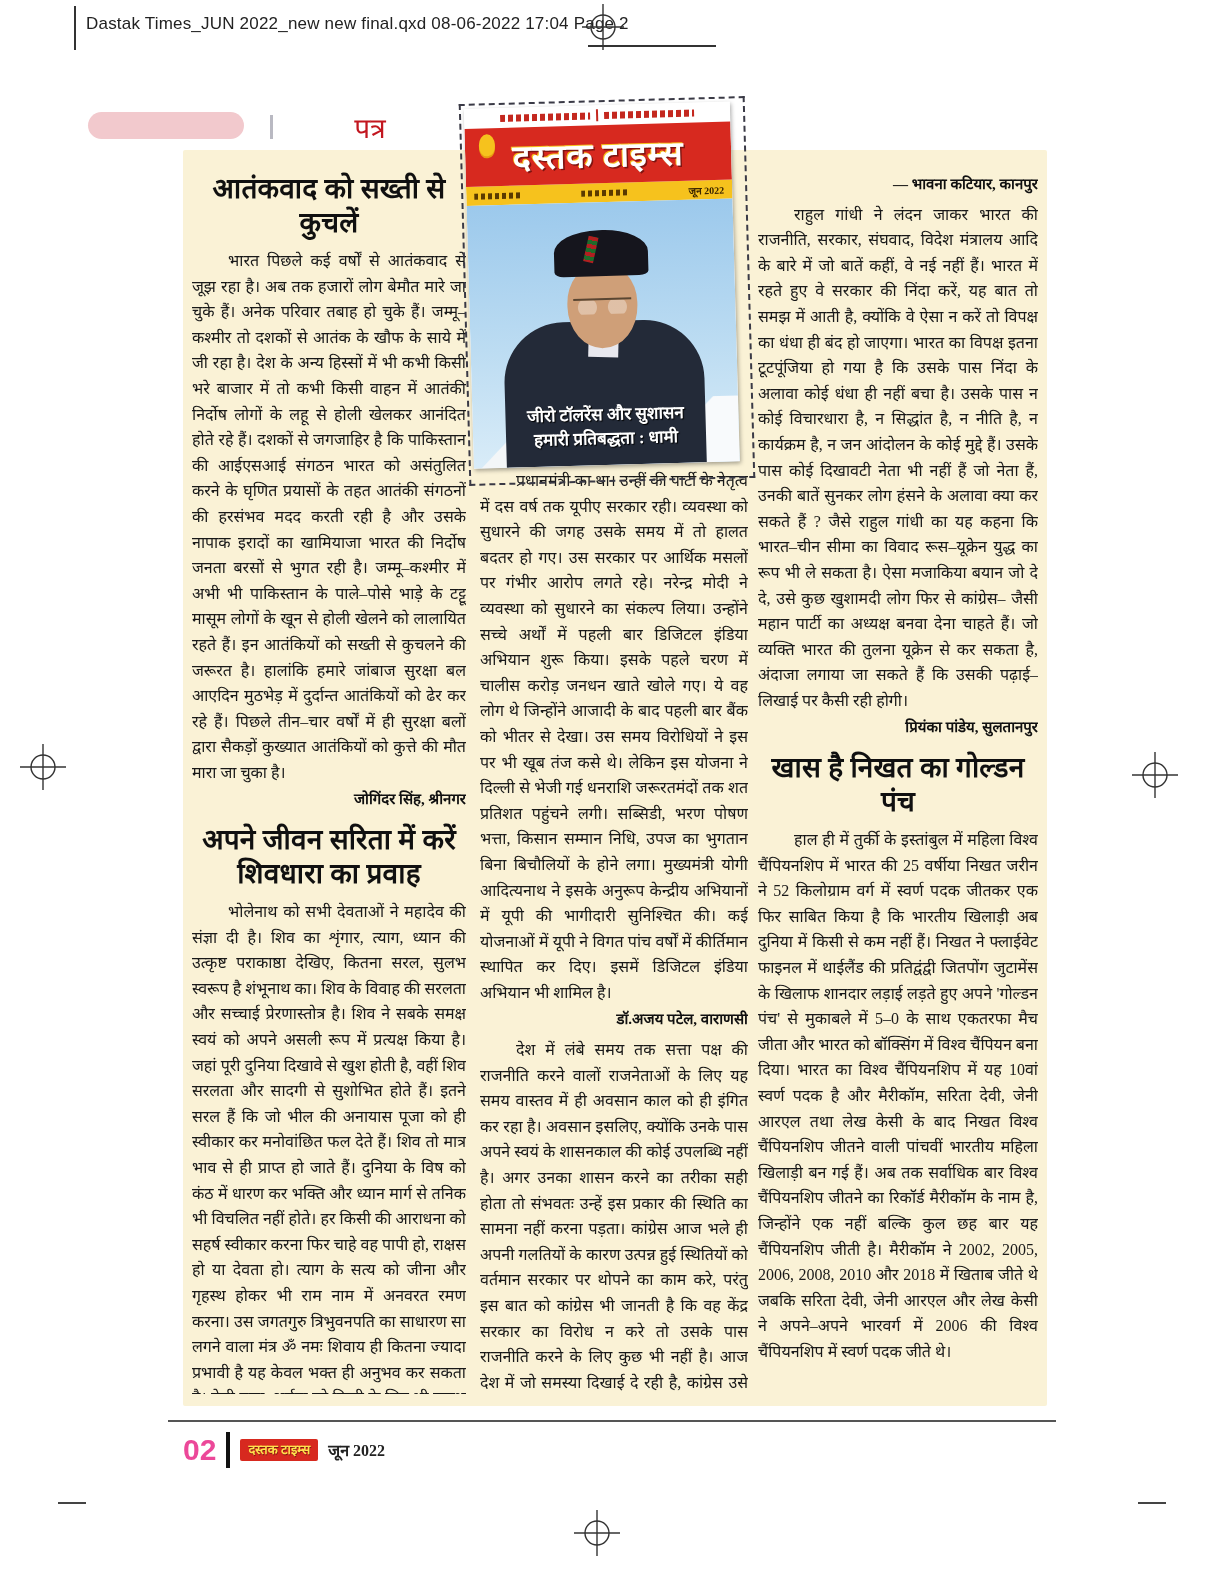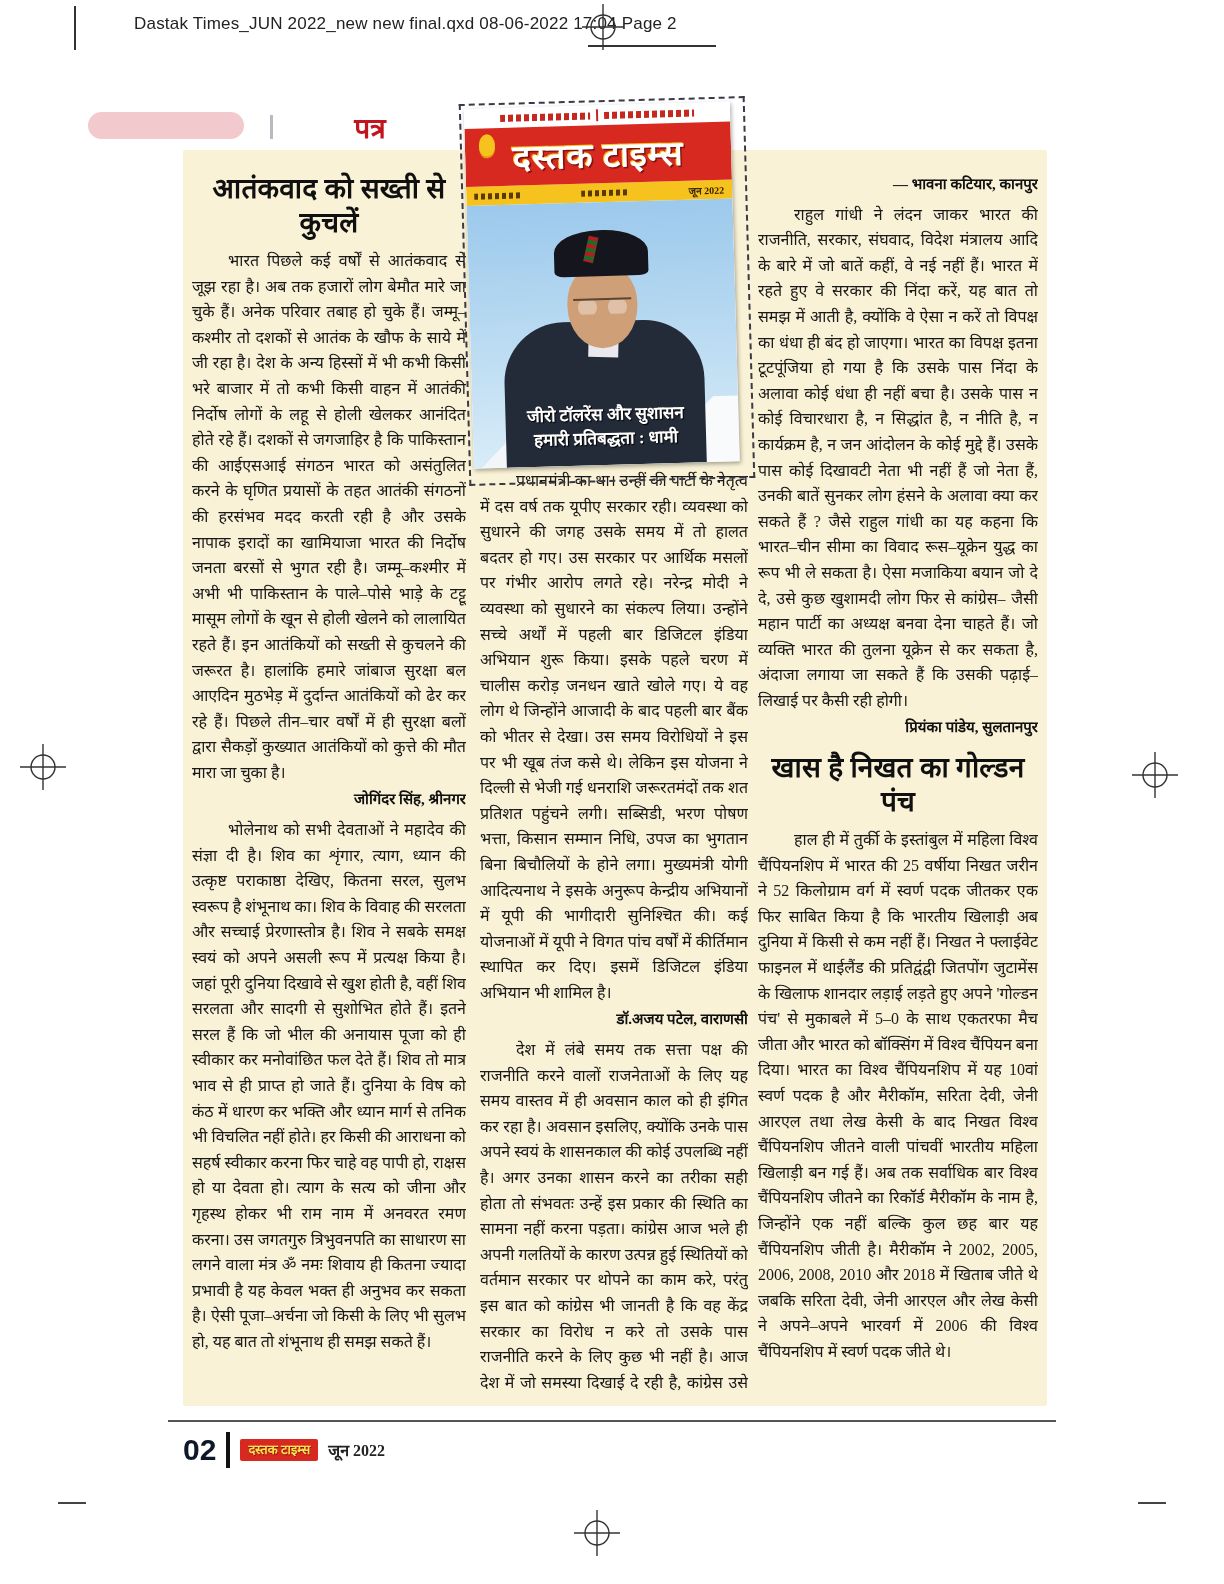--- a/index.html
+++ b/index.html
@@ -4,38 +4,38 @@
 <style>
   html,body{margin:0;padding:0;}
   body{
     width:1224px;height:1584px;position:relative;background:#ffffff;
     font-family:"Liberation Serif","DejaVu Serif",serif;color:#1c1c1c;
     overflow:hidden;
   }
   
   .print-header{
     position:absolute;left:86px;top:14px;font-family:"Liberation Sans","DejaVu Sans",sans-serif;
-    font-size:17px;color:#222;white-space:nowrap;letter-spacing:.2px;margin-left:48px;
+    font-size:17px;color:#222;white-space:nowrap;letter-spacing:.2px;
   }
   .slug-vline{position:absolute;left:74px;top:6px;width:2px;height:44px;background:#333;}
   .page-underline{position:absolute;left:588px;top:45px;width:128px;height:2px;background:#333;}
   .regmark{position:absolute;}
   .regmark svg{display:block;}
   .corner-tick{position:absolute;background:#444;}
   
   .cream{
     position:absolute;left:183px;top:150px;width:864px;height:1256px;
     background:#faf2d6;border-radius:2px;
   }
   
   .pink-pill{position:absolute;left:88px;top:112px;width:156px;height:27px;border-radius:14px;background:#f2c9cd;}
   .grey-tick{position:absolute;left:270px;top:115px;width:3px;height:24px;background:#b9b9c2;}
   .section-label{
     position:absolute;left:330px;top:108px;width:80px;text-align:center;
-    font-size:28px;font-weight:bold;color:#c2161f;
+    font-size:28px;font-weight:normal;color:#c2161f;
   }
   
   .col{
     position:absolute;overflow:hidden;text-align:justify;
     font-size:16px;line-height:25.6px;color:#181818;
   }
   .col1{left:192px;top:162px;width:274px;height:1232px;}
   .col2{left:480px;top:468px;width:268px;height:926px;}
   .col3{left:758px;top:170px;width:280px;height:1224px;}
   .lh{
@@ -81,21 +81,21 @@
       radial-gradient(circle at 44px 7px, rgba(255,255,255,.35) 9px, transparent 10px);}
   .cap{position:absolute;left:86px;top:28px;width:94px;height:46px;border-radius:48% 48% 10% 10%;background:#15151d;}
   .cap-band{position:absolute;left:118px;top:34px;width:10px;height:26px;background:repeating-linear-gradient(180deg,#b02020 0 4px,#1f6b2a 4px 8px);transform:rotate(14deg);}
   .cover-caption{
     position:absolute;left:0;bottom:14px;width:100%;text-align:center;color:#ffffff;
     font-weight:bold;font-size:17px;line-height:24px;text-shadow:1px 1px 1px #000;
   }
   
   .footer-rule{position:absolute;left:168px;top:1420px;width:888px;height:2px;background:#555;}
   .footer{position:absolute;left:183px;top:1432px;display:flex;align-items:center;gap:10px;}
-  .page-number{font-family:"Liberation Sans","DejaVu Sans",sans-serif;font-size:30px;font-weight:bold;color:#0f172a;}
+  .page-number{font-family:"Liberation Sans","DejaVu Sans",sans-serif;font-size:30px;font-weight:bold;color:#ec4899;}
   .footer-bar{width:4px;height:36px;background:#111;}
   .footer-logo{
     background:#d7291f;color:#ffe14d;font-weight:bold;font-size:13px;line-height:22px;
     padding:0 8px;border-radius:2px;text-shadow:.5px .5px 0 #7e1410;white-space:nowrap;
   }
   .footer-issue{font-size:16px;font-weight:bold;color:#222;white-space:nowrap;}
 </style>
 </head>
 <body>
 
@@ -137,20 +137,21 @@
 <div class="cream"></div>
 
 <div class="pink-pill"></div>
 <div class="grey-tick"></div>
 <div class="section-label">पत्र</div>
 
 <div class="col col1">
     <h2 class="lh">आतंकवाद को सख्ती से कुचलें</h2>
     <p class="lp">भारत पिछले कई वर्षों से आतंकवाद से जूझ रहा है। अब तक हजारों लोग बेमौत मारे जा चुके हैं। अनेक परिवार तबाह हो चुके हैं। जम्मू–कश्मीर तो दशकों से आतंक के खौफ के साये में जी रहा है। देश के अन्य हिस्सों में भी कभी किसी भरे बाजार में तो कभी किसी वाहन में आतंकी निर्दोष लोगों के लहू से होली खेलकर आनंदित होते रहे हैं। दशकों से जगजाहिर है कि पाकिस्तान की आईएसआई संगठन भारत को असंतुलित करने के घृणित प्रयासों के तहत आतंकी संगठनों की हरसंभव मदद करती रही है और उसके नापाक इरादों का खामियाजा भारत की निर्दोष जनता बरसों से भुगत रही है। जम्मू–कश्मीर में अभी भी पाकिस्तान के पाले–पोसे भाड़े के टट्टू मासूम लोगों के खून से होली खेलने को लालायित रहते हैं। इन आतंकियों को सख्ती से कुचलने की जरूरत है। हालांकि हमारे जांबाज सुरक्षा बल आएदिन मुठभेड़ में दुर्दान्त आतंकियों को ढेर कर रहे हैं। पिछले तीन–चार वर्षों में ही सुरक्षा बलों द्वारा सैकड़ों कुख्यात आतंकियों को कुत्ते की मौत मारा जा चुका है।</p>
     <div class="lb">जोगिंदर सिंह, श्रीनगर</div>
+    <h2 class="lh">अपने जीवन सरिता में करें शिवधारा का प्रवाह</h2>
     <p class="lp">भोलेनाथ को सभी देवताओं ने महादेव की संज्ञा दी है। शिव का शृंगार, त्याग, ध्यान की उत्कृष्ट पराकाष्ठा देखिए, कितना सरल, सुलभ स्वरूप है शंभूनाथ का। शिव के विवाह की सरलता और सच्चाई प्रेरणास्तोत्र है। शिव ने सबके समक्ष स्वयं को अपने असली रूप में प्रत्यक्ष किया है। जहां पूरी दुनिया दिखावे से खुश होती है, वहीं शिव सरलता और सादगी से सुशोभित होते हैं। इतने सरल हैं कि जो भील की अनायास पूजा को ही स्वीकार कर मनोवांछित फल देते हैं। शिव तो मात्र भाव से ही प्राप्त हो जाते हैं। दुनिया के विष को कंठ में धारण कर भक्ति और ध्यान मार्ग से तनिक भी विचलित नहीं होते। हर किसी की आराधना को सहर्ष स्वीकार करना फिर चाहे वह पापी हो, राक्षस हो या देवता हो। त्याग के सत्य को जीना और गृहस्थ होकर भी राम नाम में अनवरत रमण करना। उस जगतगुरु त्रिभुवनपति का साधारण सा लगने वाला मंत्र ॐ नमः शिवाय ही कितना ज्यादा प्रभावी है यह केवल भक्त ही अनुभव कर सकता है। ऐसी पूजा–अर्चना जो किसी के लिए भी सुलभ हो, यह बात तो शंभूनाथ ही समझ सकते हैं।</p>
   </div>
 <div class="col col2">
     <p class="lp">प्रधानमंत्री का था। उन्हीं की पार्टी के नेतृत्व में दस वर्ष तक यूपीए सरकार रही। व्यवस्था को सुधारने की जगह उसके समय में तो हालत बदतर हो गए। उस सरकार पर आर्थिक मसलों पर गंभीर आरोप लगते रहे। नरेन्द्र मोदी ने व्यवस्था को सुधारने का संकल्प लिया। उन्होंने सच्चे अर्थों में पहली बार डिजिटल इंडिया अभियान शुरू किया। इसके पहले चरण में चालीस करोड़ जनधन खाते खोले गए। ये वह लोग थे जिन्होंने आजादी के बाद पहली बार बैंक को भीतर से देखा। उस समय विरोधियों ने इस पर भी खूब तंज कसे थे। लेकिन इस योजना ने दिल्ली से भेजी गई धनराशि जरूरतमंदों तक शत प्रतिशत पहुंचने लगी। सब्सिडी, भरण पोषण भत्ता, किसान सम्मान निधि, उपज का भुगतान बिना बिचौलियों के होने लगा। मुख्यमंत्री योगी आदित्यनाथ ने इसके अनुरूप केन्द्रीय अभियानों में यूपी की भागीदारी सुनिश्चित की। कई योजनाओं में यूपी ने विगत पांच वर्षों में कीर्तिमान स्थापित कर दिए। इसमें डिजिटल इंडिया अभियान भी शामिल है।</p>
     <div class="lb">डॉ.अजय पटेल, वाराणसी</div>
     <p class="lp">देश में लंबे समय तक सत्ता पक्ष की राजनीति करने वालों राजनेताओं के लिए यह समय वास्तव में ही अवसान काल को ही इंगित कर रहा है। अवसान इसलिए, क्योंकि उनके पास अपने स्वयं के शासनकाल की कोई उपलब्धि नहीं है। अगर उनका शासन करने का तरीका सही होता तो संभवतः उन्हें इस प्रकार की स्थिति का सामना नहीं करना पड़ता। कांग्रेस आज भले ही अपनी गलतियों के कारण उत्पन्न हुई स्थितियों को वर्तमान सरकार पर थोपने का काम करे, परंतु इस बात को कांग्रेस भी जानती है कि वह केंद्र सरकार का विरोध न करे तो उसके पास राजनीति करने के लिए कुछ भी नहीं है। आज देश में जो समस्या दिखाई दे रही है, कांग्रेस उसे ऐसा प्रचारित करती है, जैसे यह सारी समस्याएं मोदी के शासनकाल में ही आई हैं। भारत को स्वतंत्रता मिलने के बाद देश में सबसे ज्यादा शासन करने वाली कांग्रेस की इतनी दयनीय स्थिति क्यों बनी, इस स्थिति के लिए कांग्रेस के नेता ही जिम्मेदार हैं। कांग्रेस ने</p>
   </div>
 <div class="col col3">
     <div class="lb">— भावना कटियार, कानपुर</div>
     <p class="lp">राहुल गांधी ने लंदन जाकर भारत की राजनीति, सरकार, संघवाद, विदेश मंत्रालय आदि के बारे में जो बातें कहीं, वे नई नहीं हैं। भारत में रहते हुए वे सरकार की निंदा करें, यह बात तो समझ में आती है, क्योंकि वे ऐसा न करें तो विपक्ष का धंधा ही बंद हो जाएगा। भारत का विपक्ष इतना टूटपूंजिया हो गया है कि उसके पास निंदा के अलावा कोई धंधा ही नहीं बचा है। उसके पास न कोई विचारधारा है, न सिद्धांत है, न नीति है, न कार्यक्रम है, न जन आंदोलन के कोई मुद्दे हैं। उसके पास कोई दिखावटी नेता भी नहीं हैं जो नेता हैं, उनकी बातें सुनकर लोग हंसने के अलावा क्या कर सकते हैं ? जैसे राहुल गांधी का यह कहना कि भारत–चीन सीमा का विवाद रूस–यूक्रेन युद्ध का रूप भी ले सकता है। ऐसा मजाकिया बयान जो दे दे, उसे कुछ खुशामदी लोग फिर से कांग्रेस– जैसी महान पार्टी का अध्यक्ष बनवा देना चाहते हैं। जो व्यक्ति भारत की तुलना यूक्रेन से कर सकता है, अंदाजा लगाया जा सकते हैं कि उसकी पढ़ाई–लिखाई पर कैसी रही होगी।</p>

